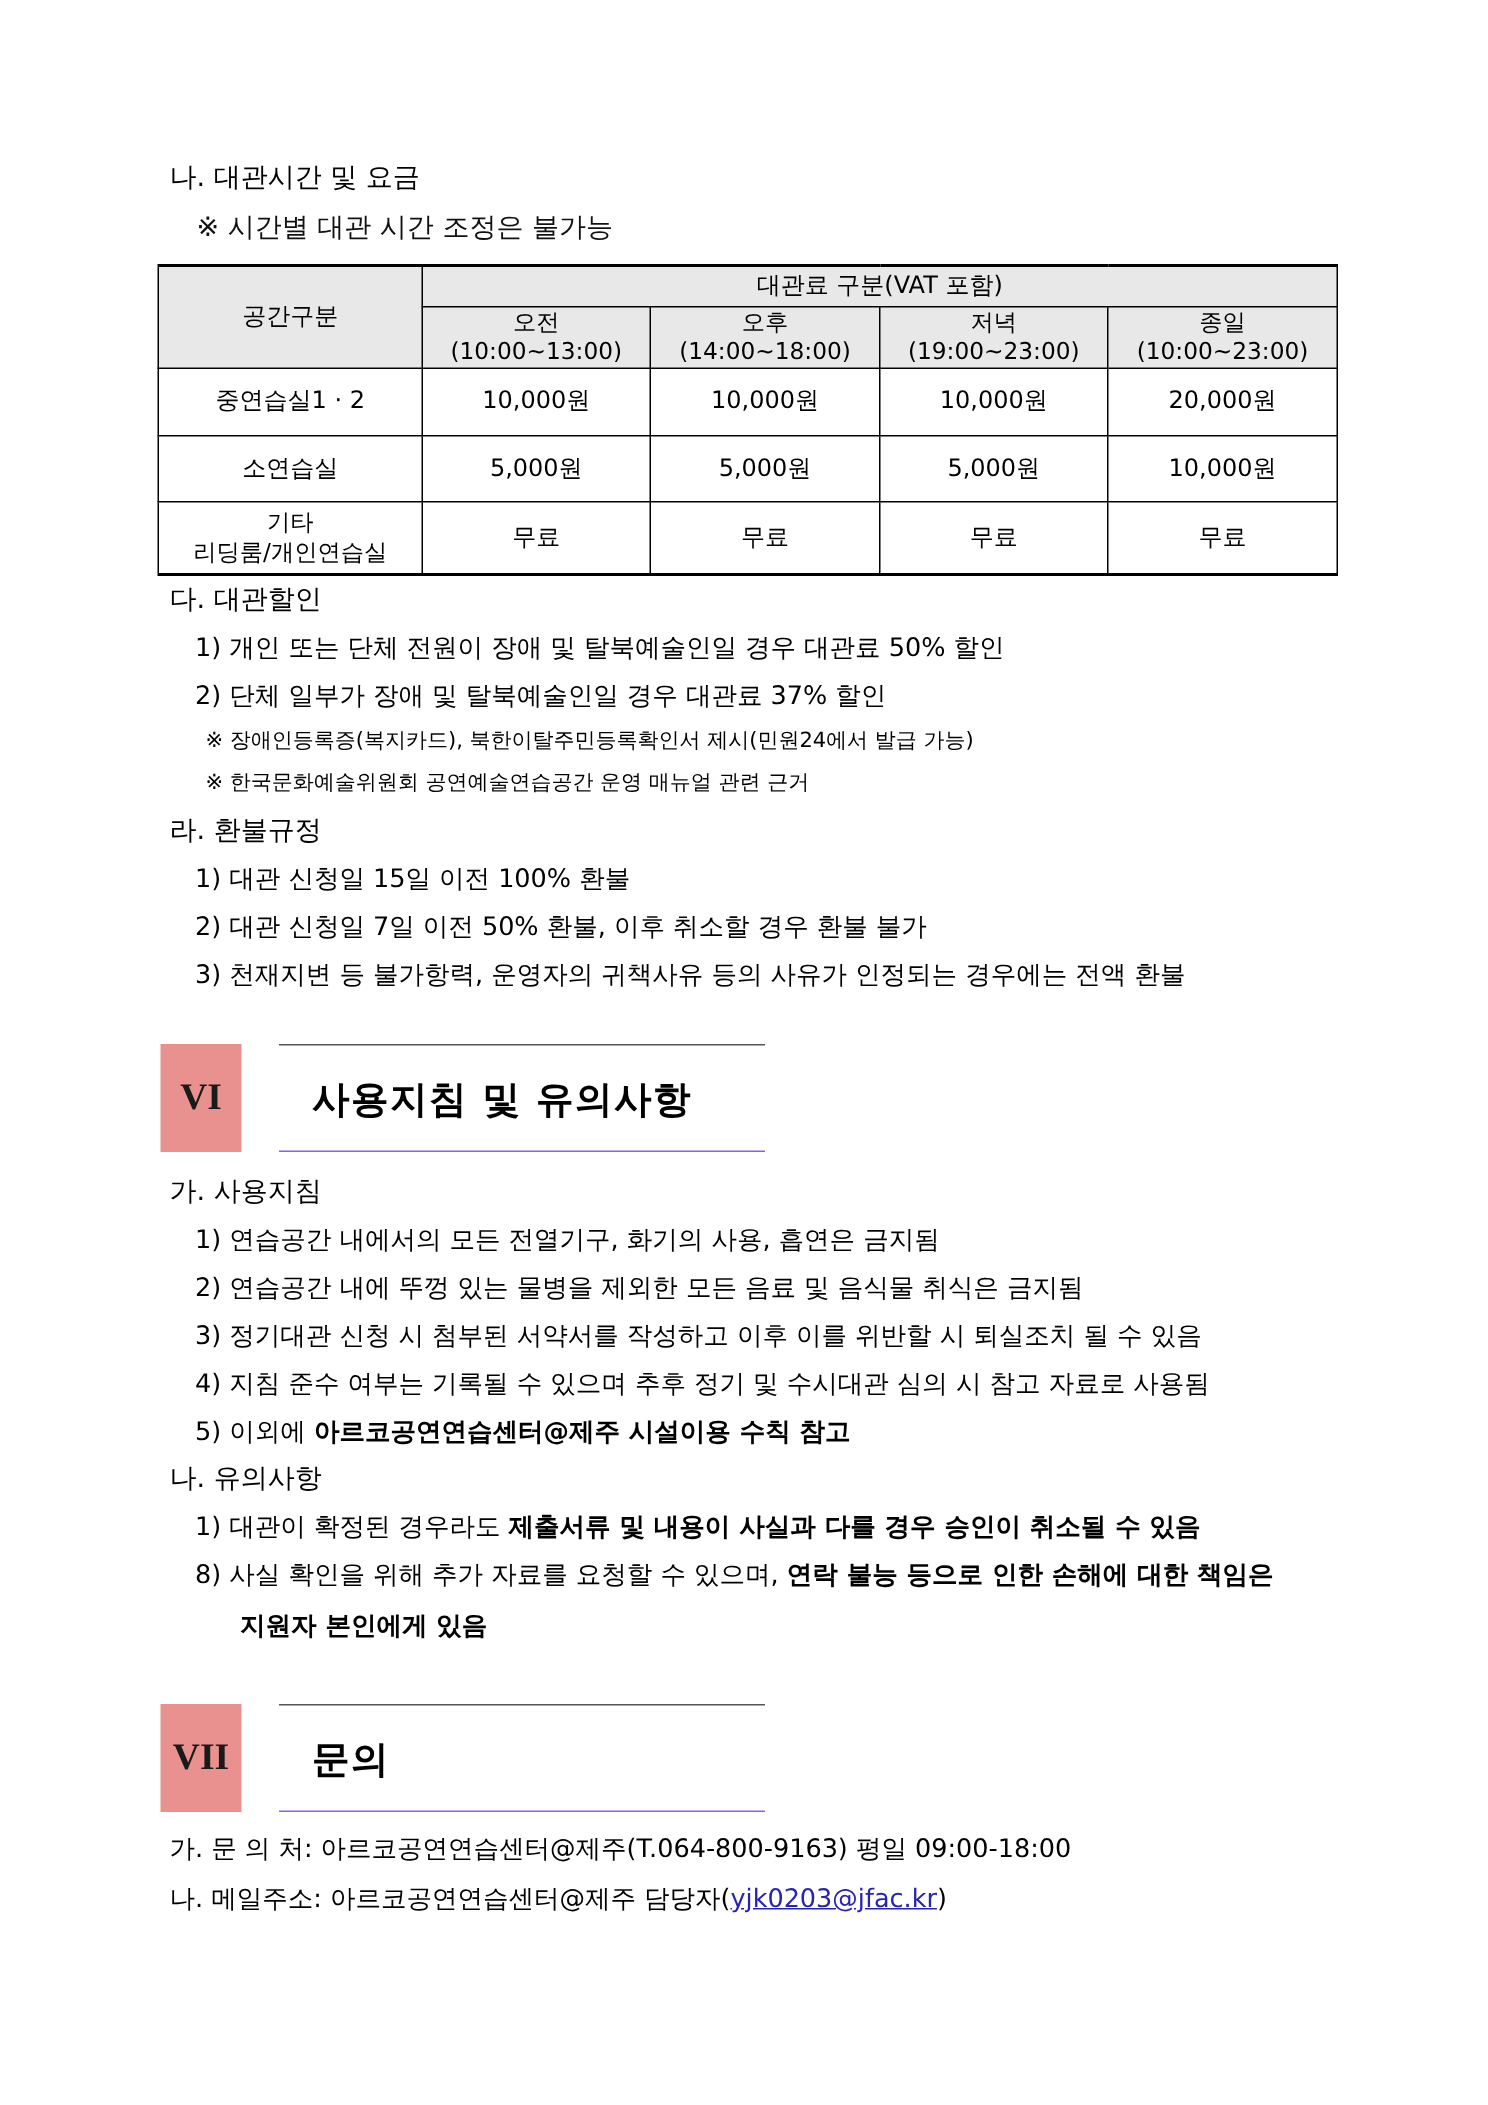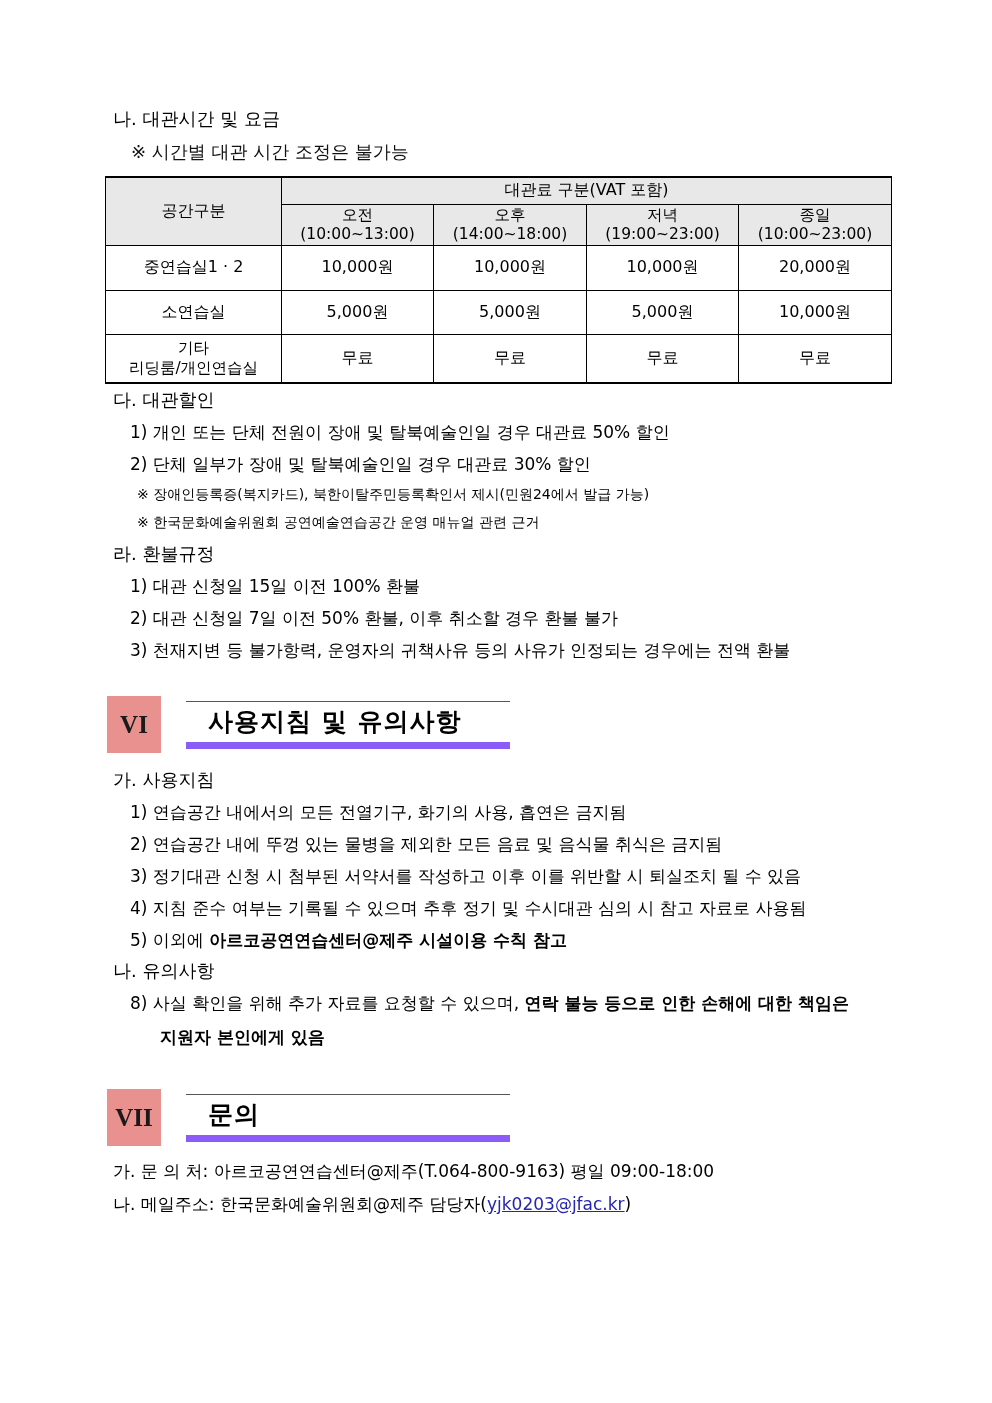--- a/index.html
+++ b/index.html
@@ -73,37 +73,37 @@
   table.fee tr.body-row3 td.rowname { font-size: 15.5px; line-height: 20px; }
 
   
   .section-header {
     display: flex;
     align-items: center;
     margin-left: 107px;
   }
   .numeral-box {
     width: 54px;
-    height: 57px;
+    height: 72px;
     background: #e8918e;
     display: flex;
     align-items: center;
     justify-content: center;
     font-family: "Liberation Serif", "DejaVu Serif", serif;
     font-weight: bold;
     font-size: 25px;
     color: #1a1a1a;
     flex: 0 0 auto;
   }
   .title-box {
     margin-left: 25px;
     width: 324px;
-    height: 48px;
+    height: 72px;
     border-top: 1px solid #555;
-    border-bottom: 7px solid #8b5cf6;
+    border-bottom: 1px solid #8b5cf6;
     display: flex;
     align-items: center;
     padding-left: 22px;
     font-size: 25px;
     font-weight: bold;
     letter-spacing: 1px;
   }
 
   .mt-tbl-after { margin-top: 5px; }
   .mt-d { margin-top: 12px; }
@@ -171,21 +171,21 @@
         <td>무료</td>
         <td>무료</td>
         <td>무료</td>
         <td>무료</td>
       </tr>
     </tbody>
   </table>
 
   <div class="h-level1 mt-tbl-after">다. 대관할인</div>
   <div class="li">1) 개인 또는 단체 전원이 장애 및 탈북예술인일 경우 대관료 50% 할인</div>
-  <div class="li">2) 단체 일부가 장애 및 탈북예술인일 경우 대관료 30% 할인</div>
+  <div class="li">2) 단체 일부가 장애 및 탈북예술인일 경우 대관료 37% 할인</div>
   <div class="subnote">※ 장애인등록증(복지카드), 북한이탈주민등록확인서 제시(민원24에서 발급 가능)</div>
   <div class="subnote">※ 한국문화예술위원회 공연예술연습공간 운영 매뉴얼 관련 근거</div>
 
   <div class="h-level1 mt-d">라. 환불규정</div>
   <div class="li">1) 대관 신청일 15일 이전 100% 환불</div>
   <div class="li">2) 대관 신청일 7일 이전 50% 환불, 이후 취소할 경우 환불 불가</div>
   <div class="li">3) 천재지변 등 불가항력, 운영자의 귀책사유 등의 사유가 인정되는 경우에는 전액 환불</div>
 
   <div class="section-header mt-vi">
     <div class="numeral-box">VI</div>
@@ -196,29 +196,32 @@
   <div class="li">1) 연습공간 내에서의 모든 전열기구, 화기의 사용, 흡연은 금지됨</div>
   <div class="li">2) 연습공간 내에 뚜껑 있는 물병을 제외한 모든 음료 및 음식물 취식은 금지됨</div>
   <div class="li">3) 정기대관 신청 시 첨부된 서약서를 작성하고 이후 이를 위반할 시 퇴실조치 될 수 있음</div>
   <div class="li">4) 지침 준수 여부는 기록될 수 있으며 추후 정기 및 수시대관 심의 시 참고 자료로 사용됨</div>
   <div class="li">
     <span>5) 이외에 </span><span class="b">아르코공연연습센터@제주 시설이용 수칙 참고</span>
   </div>
 
   <div class="h-level1 mt-b2">나. 유의사항</div>
   <div class="li">
+    <span>1) 대관이 확정된 경우라도 </span><span class="b">제출서류 및 내용이 사실과 다를 경우 승인이 취소될 수 있음</span>
+  </div>
+  <div class="li">
     <span>8) 사실 확인을 위해 추가 자료를 요청할 수 있으며, </span><span class="b">연락 불능 등으로 인한 손해에 대한 책임은</span>
   </div>
   <div class="li cont mt-cont">
     <span class="b">지원자 본인에게 있음</span>
   </div>
 
   <div class="section-header mt-vii">
     <div class="numeral-box">VII</div>
     <div class="title-box">문의</div>
   </div>
 
   <div class="contact first">가. 문 의 처: 아르코공연연습센터@제주(T.064-800-9163) 평일 09:00-18:00</div>
   <div class="contact">
-    <span>나. 메일주소: 한국문화예술위원회@제주 담당자(</span><a href="#" class="email">yjk0203@jfac.kr</a><span>)</span>
+    <span>나. 메일주소: 아르코공연연습센터@제주 담당자(</span><a href="#" class="email">yjk0203@jfac.kr</a><span>)</span>
   </div>
 
 </div>
 
 </body></html>

